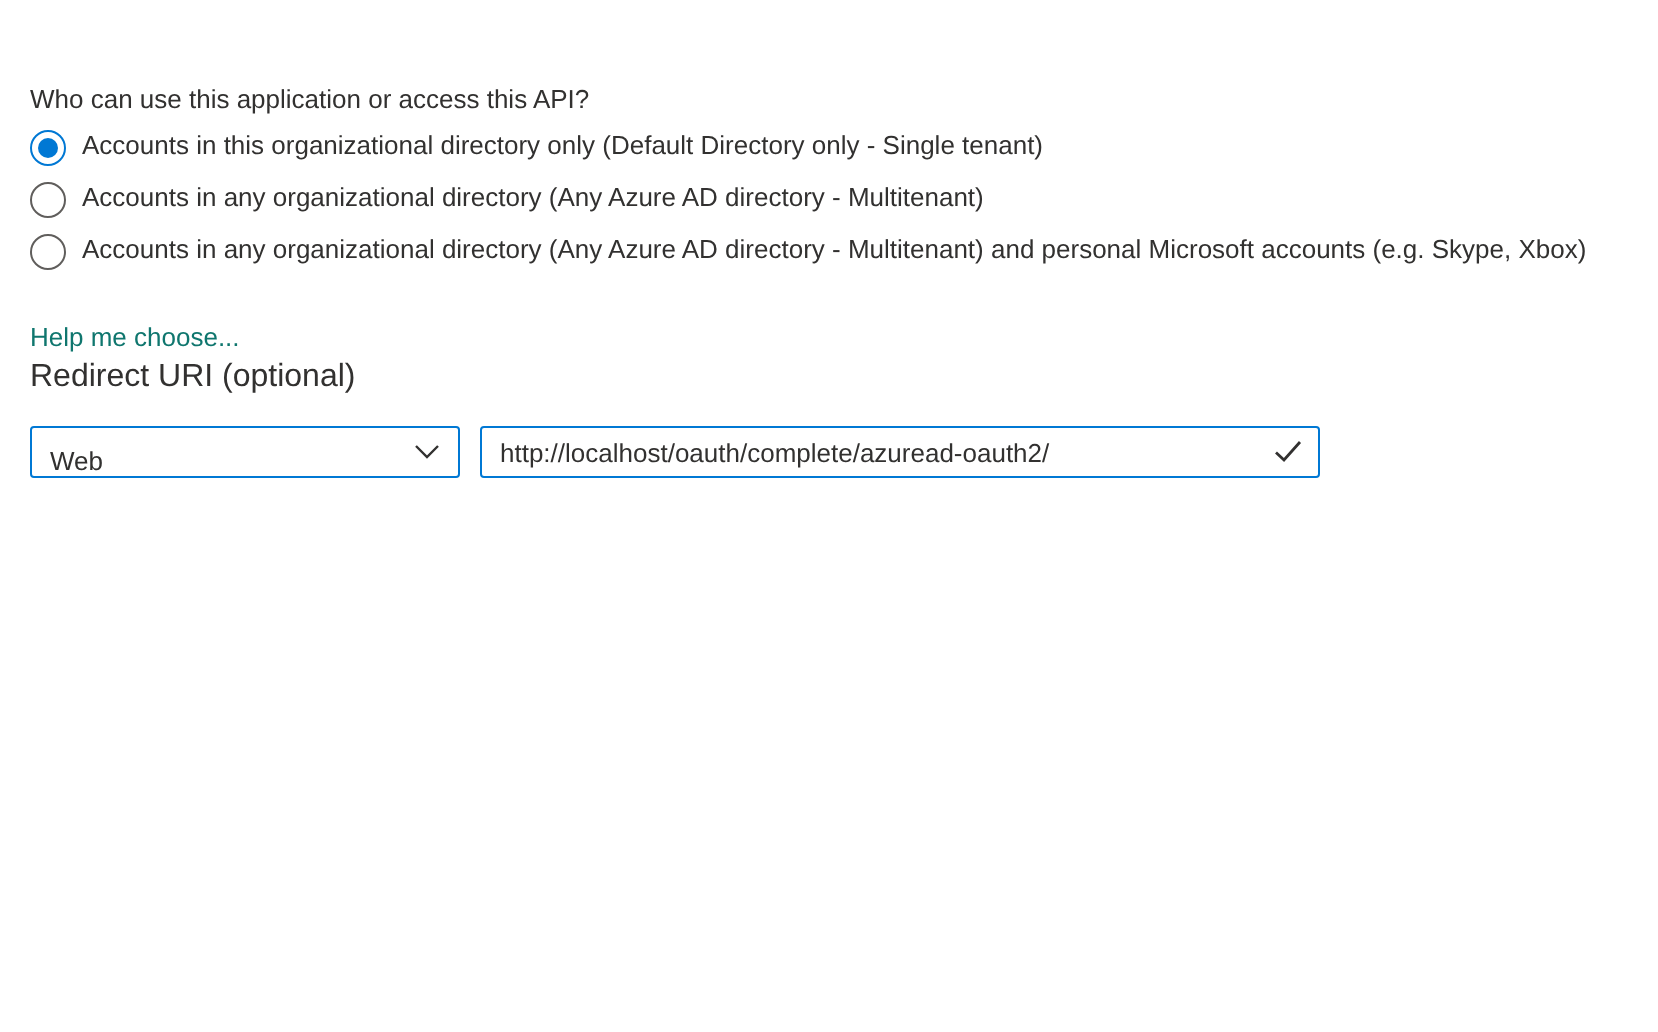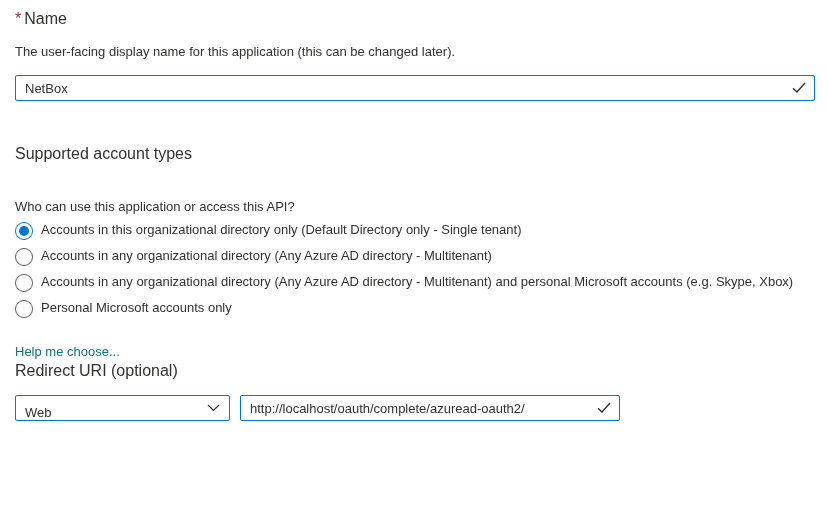--- a/index.html
+++ b/index.html
@@ -101,62 +101,43 @@
     cursor: pointer;
   }
   .select-chevron {
     position: absolute;
     right: 9px;
     top: 50%;
     transform: translateY(-50%);
     display: flex;
     pointer-events: none;
   }
-  .uri-field { position: relative; width: 380px; height: 26px; margin-top: 0; }
+  .uri-field { position: relative; width: 420px; height: 26px; margin-top: 0; }
 </style>
 </head>
 <body>
 
 <div class="page">
 
-  <section>
-    <h2 class="section-title">
-      <span class="required">*</span><span>Name</span>
-    </h2>
-    <p class="desc">The user-facing display name for this application (this can be changed later).</p>
-    <div class="field">
-      <input type="text" value="NetBox" style="">
-      <span class="check-icon">
-        <svg width="14" height="12" viewBox="0 0 14 12">
-            <path d="M1 6.2 L5 10 L13 1" stroke="#323130" stroke-width="1.4" fill="none"></path>
-          </svg>
-      </span>
-    </div>
-  </section>
 
   <section>
-    <h2 class="section-title mt-section">Supported account types</h2>
     <p class="question">Who can use this application or access this API?</p>
 
     <div class="radio-list">
       <div class="radio-row">
         <span class="radio" role="radio" aria-checked="true"></span>
         <span class="radio-label">Accounts in this organizational directory only (Default Directory only - Single tenant)</span>
       </div>
       <div class="radio-row">
         <span class="radio" role="radio" aria-checked="false"></span>
         <span class="radio-label">Accounts in any organizational directory (Any Azure AD directory - Multitenant)</span>
       </div>
       <div class="radio-row">
         <span class="radio" role="radio" aria-checked="false"></span>
         <span class="radio-label">Accounts in any organizational directory (Any Azure AD directory - Multitenant) and personal Microsoft accounts (e.g. Skype, Xbox)</span>
-      </div>
-      <div class="radio-row">
-        <span class="radio" role="radio" aria-checked="false"></span>
-        <span class="radio-label">Personal Microsoft accounts only</span>
       </div>
     </div>
 
     <a class="help-link" href="#">Help me choose...</a>
   </section>
 
   <section>
     <h2 class="section-title mt-section-lg">Redirect URI (optional)</h2>
 
     <div class="uri-row">

